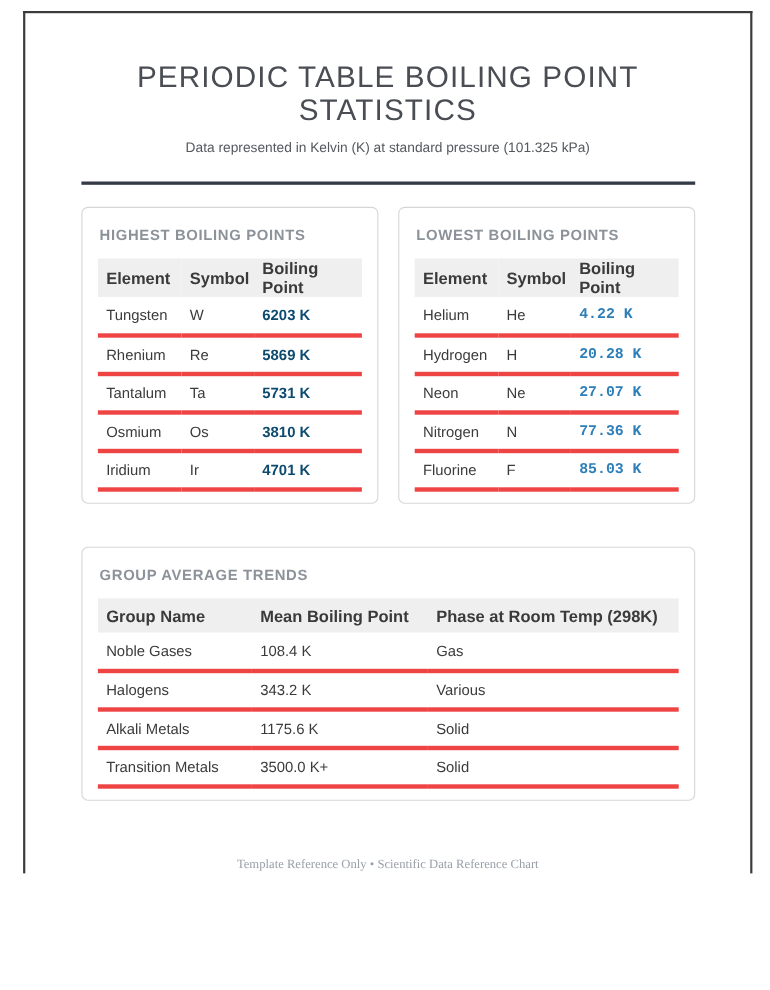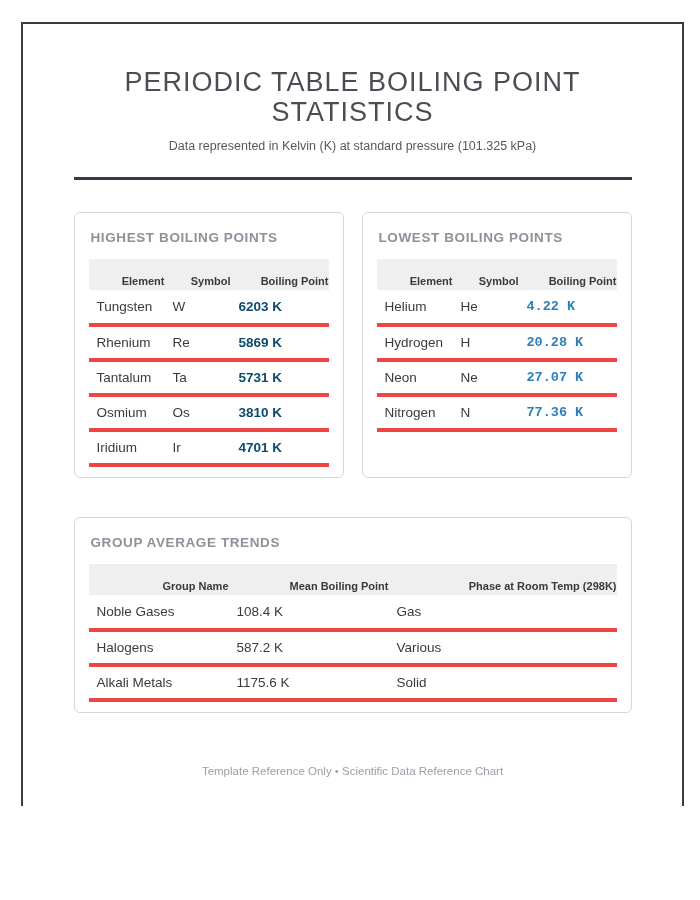--- a/index.html
+++ b/index.html
@@ -6,21 +6,21 @@
   html, body {
     width: 700px; height: 900px;
     background: #ffffff;
     font-family: "Liberation Sans", sans-serif;
     color: #3a3e42;
   }
   body { position: relative; overflow: hidden; }
 
   .page-frame {
     position: absolute;
-    left: 21px; top: 22px;
+    left: 21px; top: 10px;
     width: 663px; height: 784px;
     border: 2px solid #3b3b3b;
     border-bottom: none;
     background: #ffffff;
   }
   .content { width: 558px; margin: 0 auto; padding-top: 43px; }
 
   .page-title {
     text-align: center;
     font-size: 27px;
@@ -36,21 +36,21 @@
     margin-top: 10px;
     line-height: 18px;
   }
   .title-divider {
     height: 3px;
     background: #343a46;
     margin-top: 22px;
     border: none;
   }
 
-  .cards-row { display: flex; gap: 18px; margin-top: 32px; }
+  .cards-row { display: flex; gap: 18px; margin-top: 20px; }
   .card {
     border: 1px solid #d6d6d6;
     border-radius: 6px;
     background: #ffffff;
     padding: 12px 14px 10px 14px;
   }
   .card.half { flex: 1; }
   .card.full { margin-top: 39px; }
 
   .section-title {
@@ -58,26 +58,26 @@
     font-weight: 700;
     letter-spacing: 0.6px;
     color: #8b9299;
     margin: 4px 0 13px 2px;
     line-height: 17px;
   }
 
   table { width: 100%; border-collapse: collapse; }
   thead th {
     background: #efefef;
-    text-align: right;
-    font-size: 11px;
+    text-align: left;
+    font-size: 15px;
     font-weight: 700;
     color: #3a3a3a;
     height: 31px;
-    padding: 12px 0 0 8px;
+    padding: 1px 0 0 8px;
   }
   tbody td {
     font-size: 13.5px;
     color: #3b3b3b;
     height: 35px;
     padding: 0 0 0 8px;
     border-bottom: 4px solid #ef4444;
   }
   .half col.c1 { width: 76px; }
   .half col.c2 { width: 66px; }
@@ -86,20 +86,21 @@
 
   .val-high { color: #0c4a6e; font-weight: 700; }
   .val-low  { color: #2e7fb9; font-weight: 700; font-family: Liberation Mono, monospace; }
 
   .footer-note {
     text-align: center;
     font-size: 11.5px;
     color: #9aa0a8;
     margin-top: 51px;
     line-height: 15px;
+    font-family: Liberation Serif, serif;
   }
 </style>
 </head>
 <body>
 
 <div class="page-frame">
   <div class="content">
 
     <h1 class="page-title">PERIODIC TABLE BOILING POINT STATISTICS</h1>
     <div class="page-subtitle">Data represented in Kelvin (K) at standard pressure (101.325 kPa)</div>
@@ -181,20 +182,25 @@
             <tr>
               <td>Neon</td>
               <td>Ne</td>
               <td class="val-low">27.07 K</td>
             </tr>
             <tr>
               <td>Nitrogen</td>
               <td>N</td>
               <td class="val-low">77.36 K</td>
             </tr>
+            <tr>
+              <td>Fluorine</td>
+              <td>F</td>
+              <td class="val-low">85.03 K</td>
+            </tr>
           </tbody>
         </table>
       </div>
 
     </div>
 
     <div class="card full">
       <div class="section-title">GROUP AVERAGE TRENDS</div>
       <table>
         <colgroup>
@@ -210,28 +216,33 @@
           </tr>
         </thead>
         <tbody>
           <tr>
             <td>Noble Gases</td>
             <td>108.4 K</td>
             <td>Gas</td>
           </tr>
           <tr>
             <td>Halogens</td>
-            <td>587.2 K</td>
+            <td>343.2 K</td>
             <td>Various</td>
           </tr>
           <tr>
             <td>Alkali Metals</td>
             <td>1175.6 K</td>
             <td>Solid</td>
           </tr>
+          <tr>
+            <td>Transition Metals</td>
+            <td>3500.0 K+</td>
+            <td>Solid</td>
+          </tr>
         </tbody>
       </table>
     </div>
 
     <div class="footer-note">Template Reference Only • Scientific Data Reference Chart</div>
 
   </div>
 </div>
 
 </body></html>

